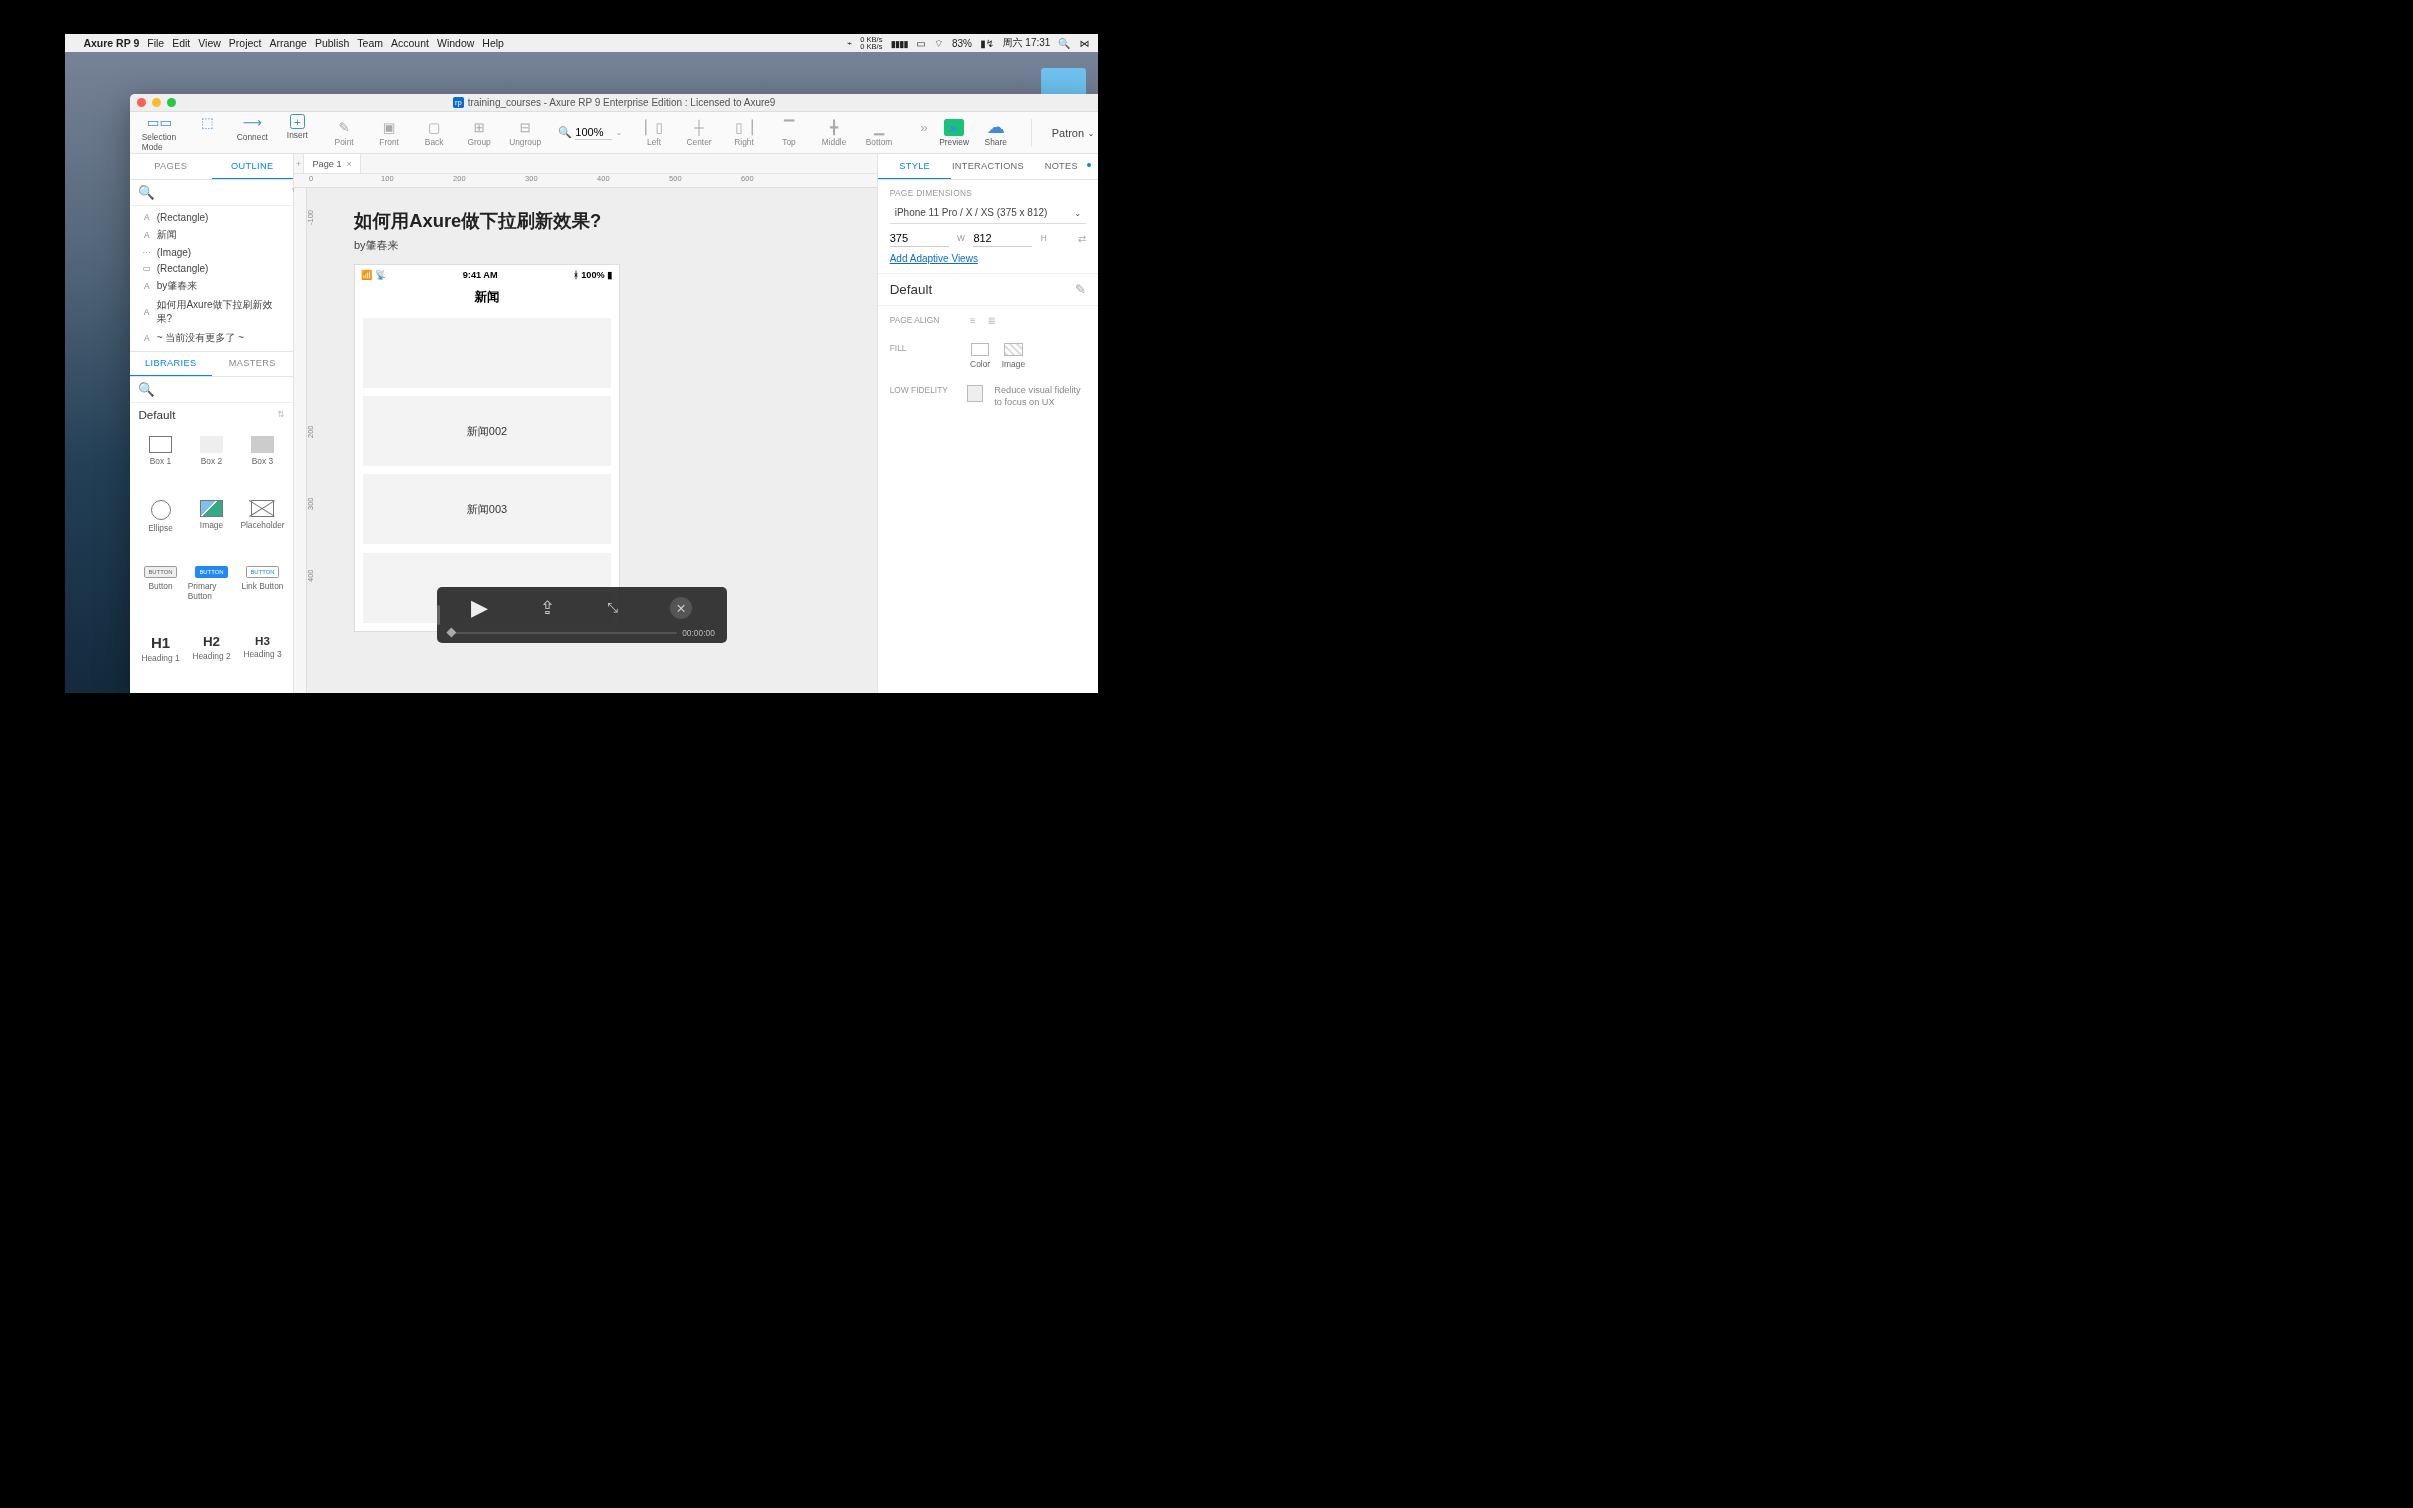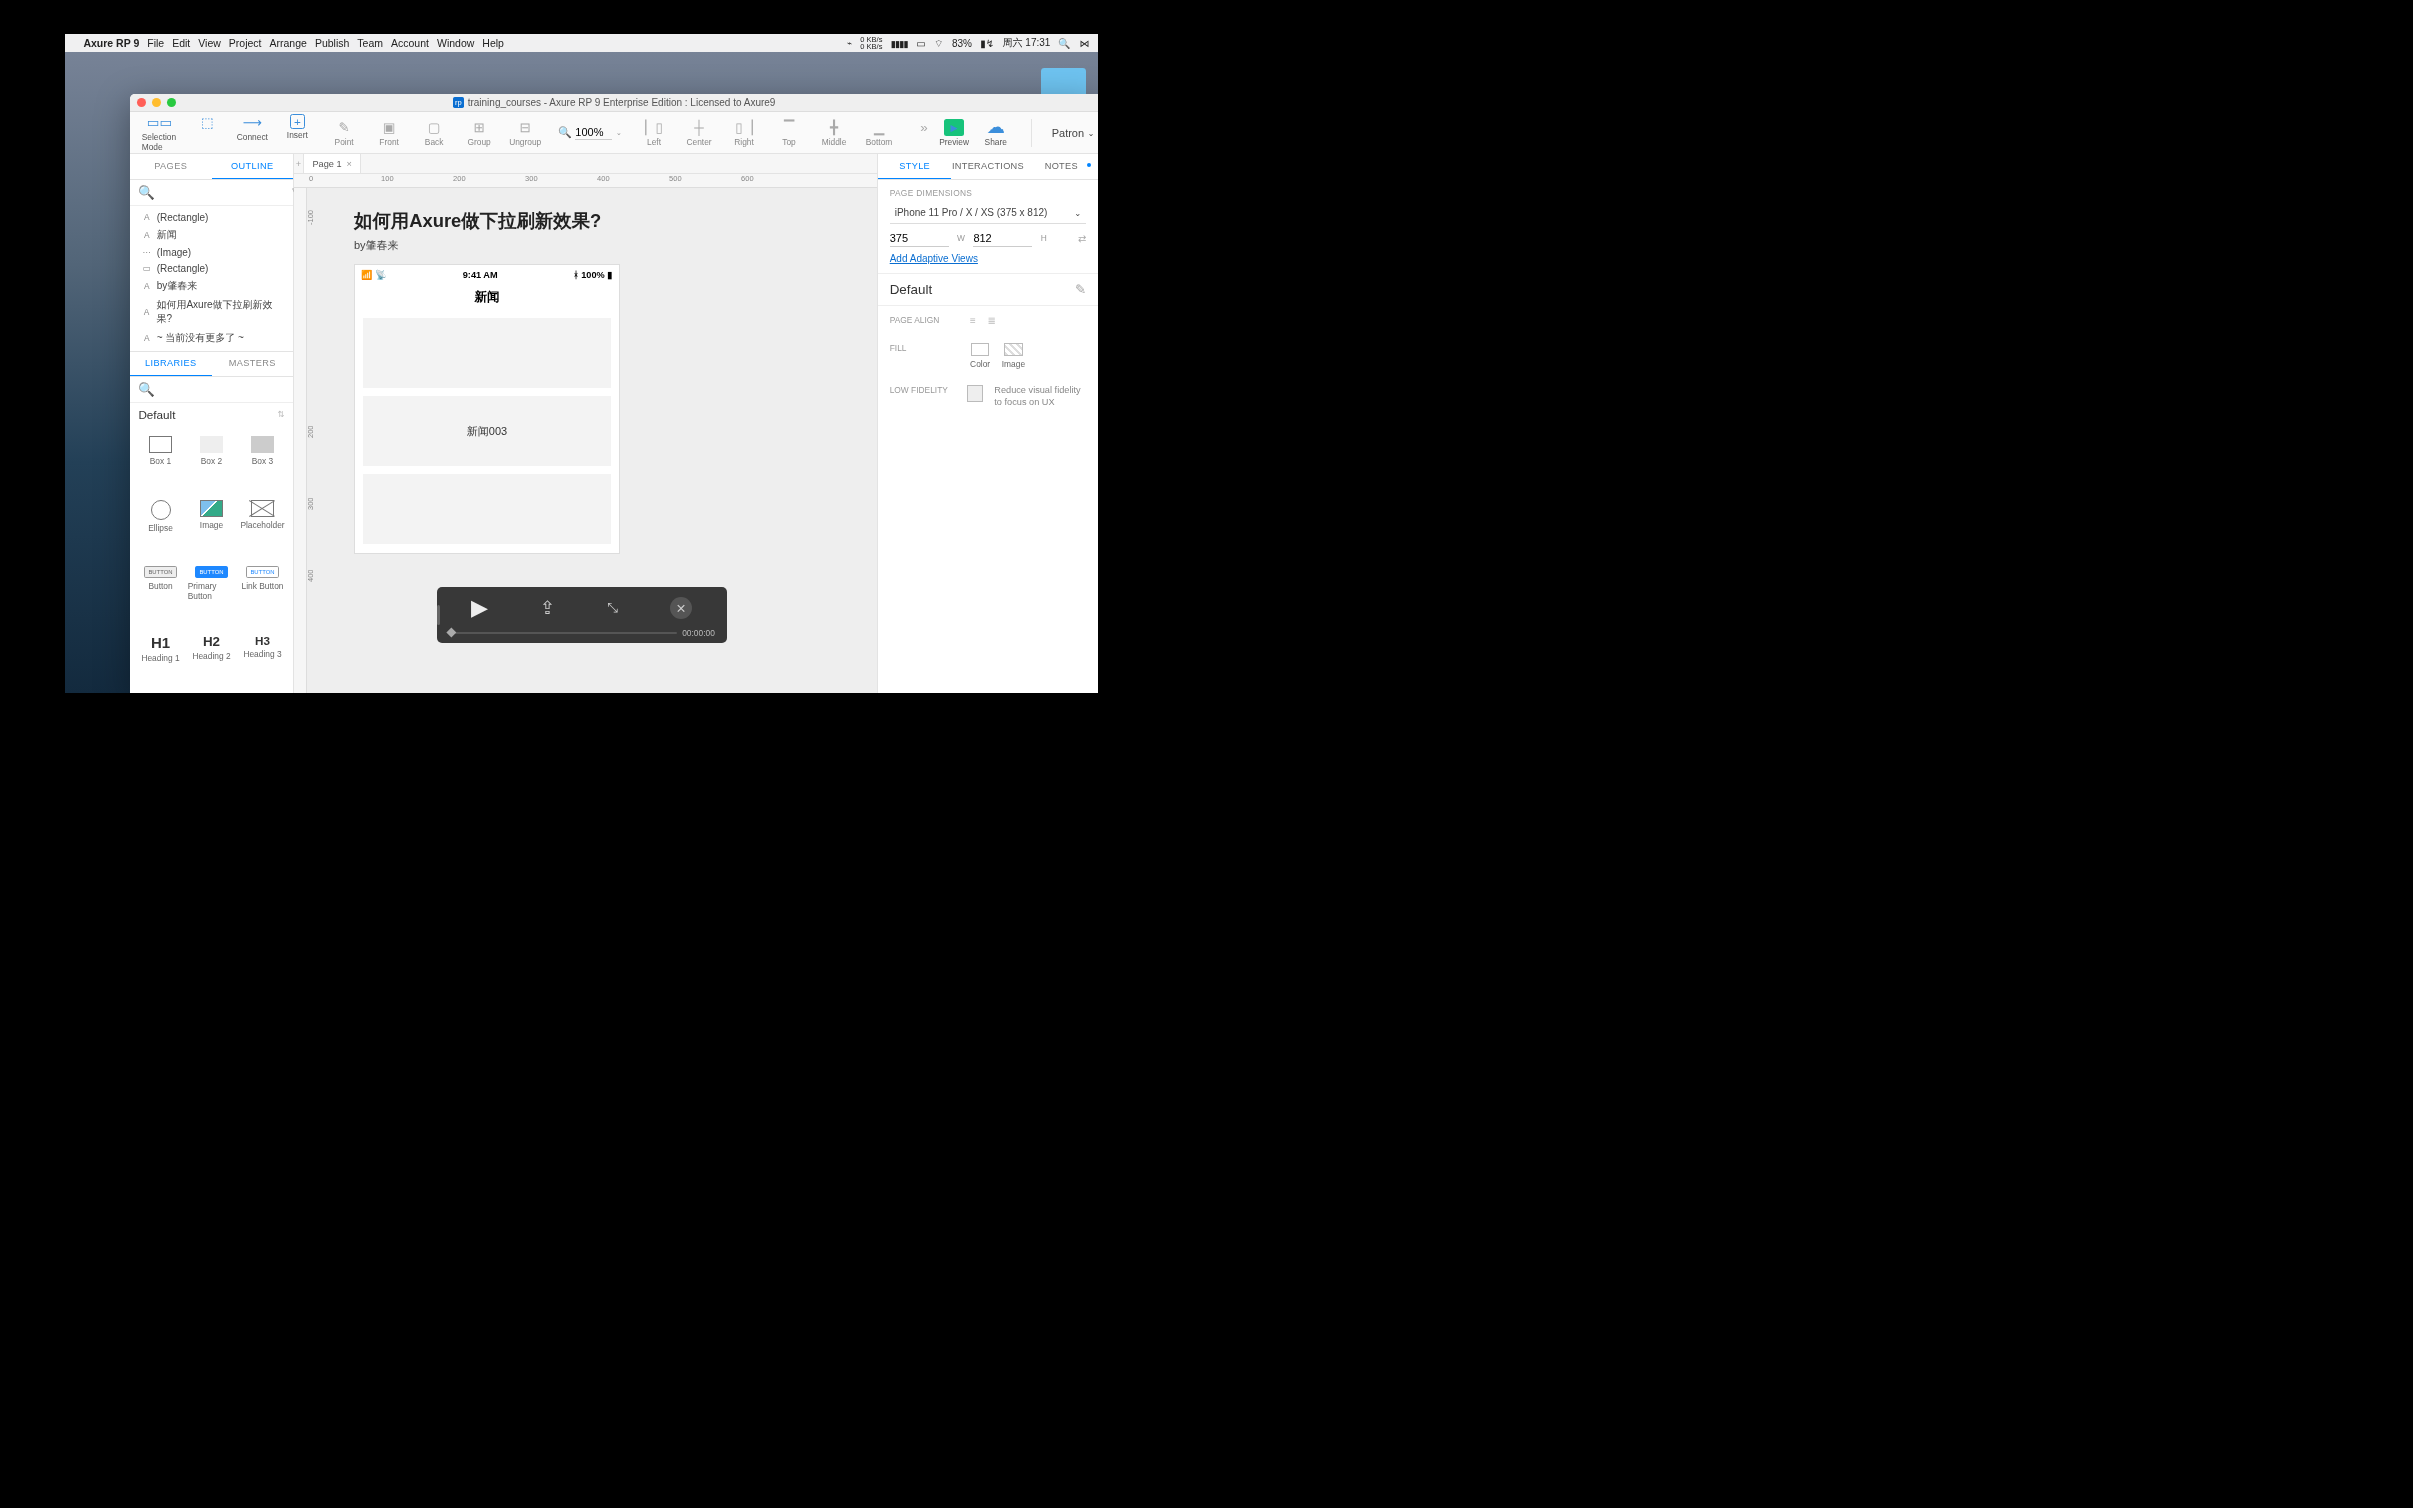--- a/index.html
+++ b/index.html
@@ -422,20 +422,21 @@
                 <span>📶 📡</span>
                 <span style="flex:1;text-align:center">9:41 AM</span>
                 <span class="sb-right">
                     <span>ᚼ</span>
                     <span>100%</span>
                     <span>▮</span>
                   </span>
               </div>
               <div class="phone-title">新闻</div>
               <div class="news-card"></div>
+              <div class="news-card">新闻002</div>
               <div class="news-card">新闻003</div>
               <div class="news-card"></div>
             </div>
           </div>
         </div>
       </div>
 
       <div class="right-panel">
         <div class="right-tabs">
           <div class="right-tab active">STYLE</div>

